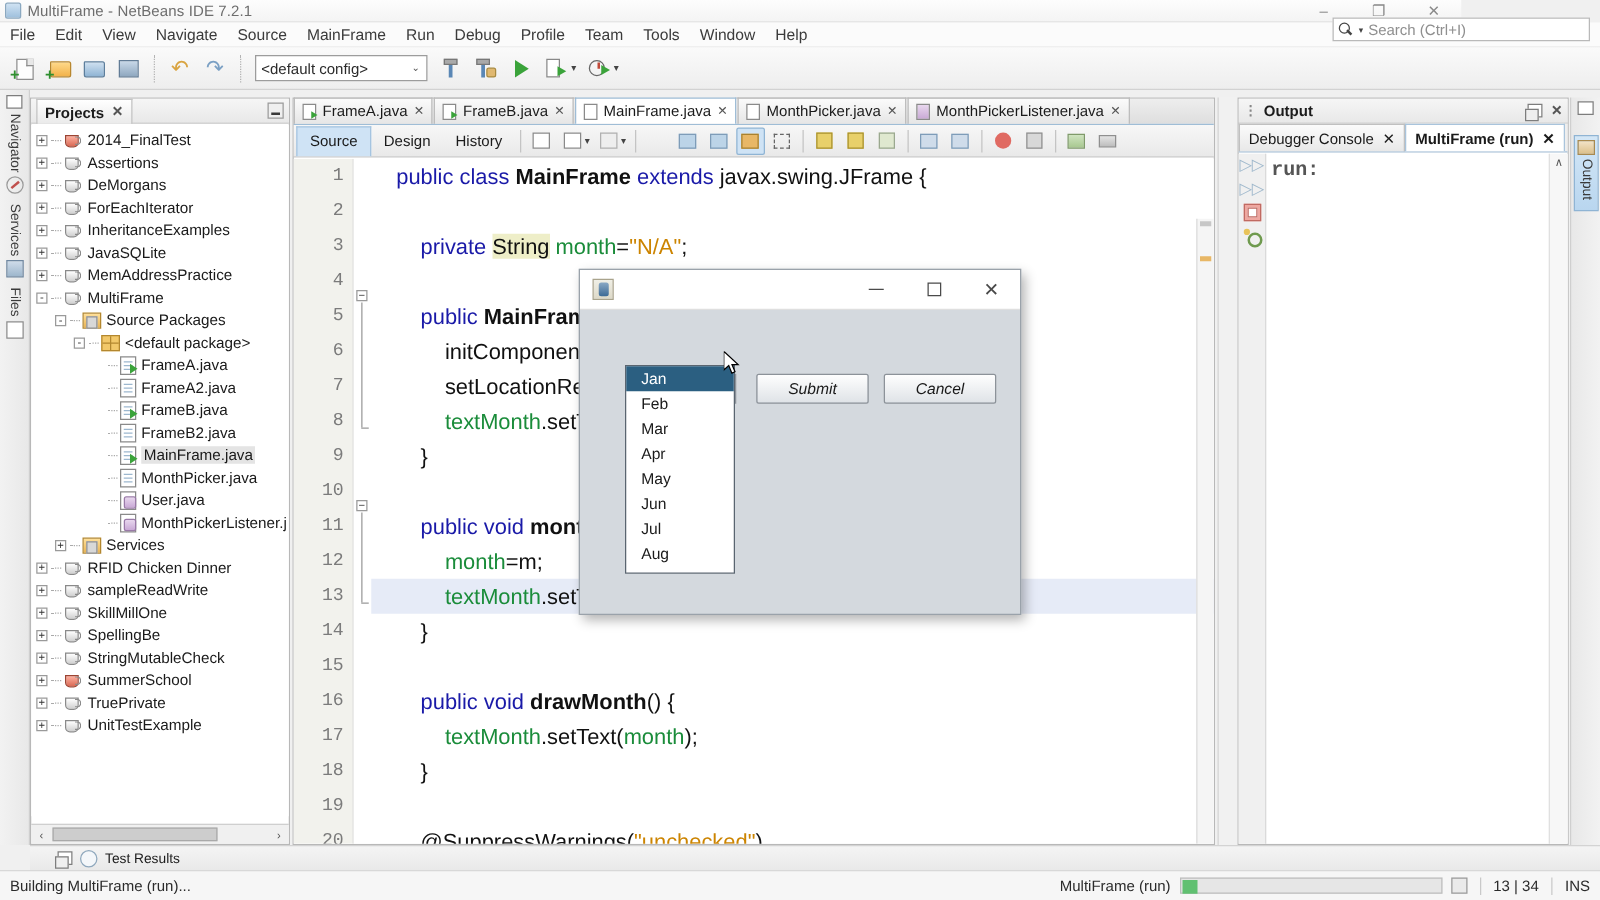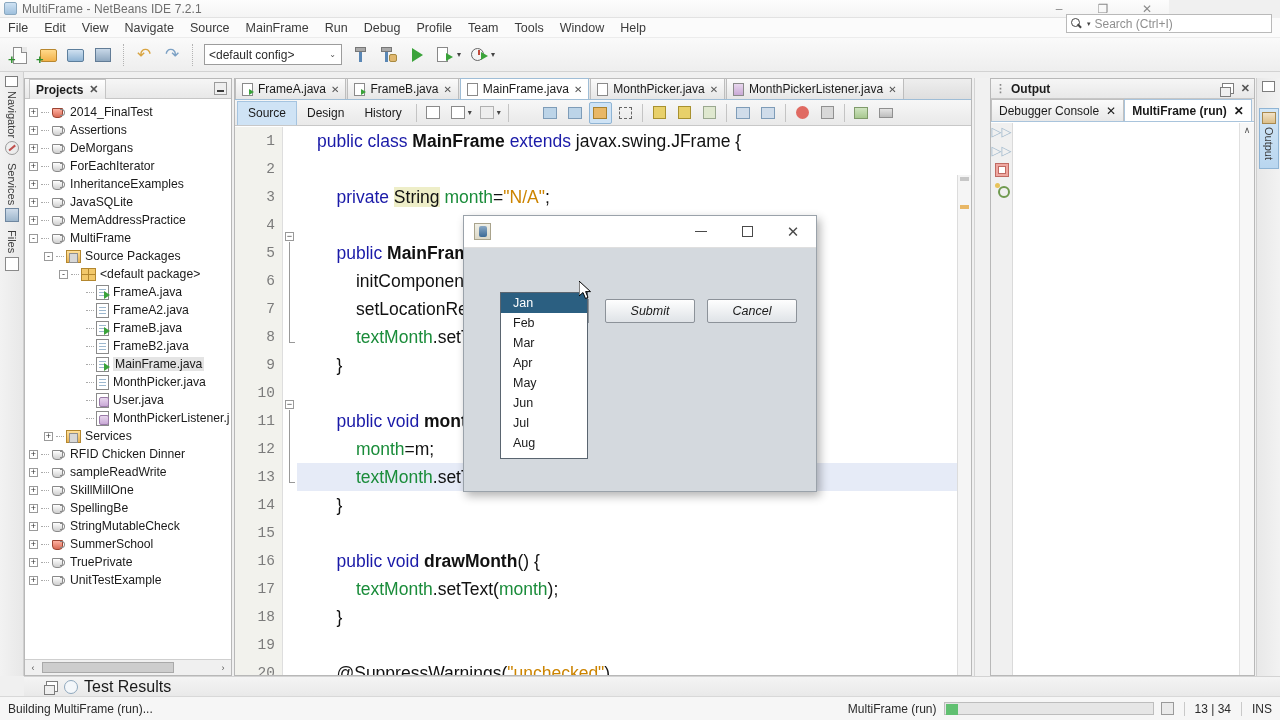--- a/index.html
+++ b/index.html
@@ -327,21 +327,21 @@
     margin: 16px 2px 0 2px; width: 20px; padding: 3px 0 8px 0;
     background: linear-gradient(#d3e7f7,#b9d6ef); border: 1px solid #8fb4d4;
     display: flex; flex-direction: column; align-items: center; gap: 3px;
   }
 
   
   .testresults {
     position: absolute; left: 24px; top: 676px; width: 1256px; height: 20px;
     background: linear-gradient(#f4f4f4,#e9e9e9); border-top: 1px solid #d3d3d3;
     display: flex; align-items: center; gap: 6px; padding-left: 22px;
-    font-size: 16px; color: #1a1a1a;
+    font-size: 11px; color: #1a1a1a;
   }
   .statusbar {
     position: absolute; left: 0; top: 696px; width: 1280px; height: 24px;
     background: #f6f6f6; border-top: 1px solid #d8d8d8;
     display: flex; align-items: center; font-size: 12px; color: #2b2b2b;
   }
   .statusbar .left { padding-left: 8px; }
   .statusbar .right { margin-left: auto; display: flex; align-items: center; gap: 0; padding-right: 8px; }
   .progress-track {
     width: 210px; height: 13px; background: #e6e6e6; border: 1px solid #bdbdbd; margin: 0 7px; position: relative;
@@ -915,20 +915,21 @@
         <span class="x">✕</span>
       </div>
     </div>
     <div class="out-body">
       <div class="out-gut">
         <span class="dbl-arw">▷▷</span>
         <span class="dbl-arw">▷▷</span>
         <span class="stop-ic"></span>
         <span class="gear-ic"></span>
       </div>
+      <div class="out-text">run:</div>
       <div class="out-sv">
         <div class="up">∧</div>
       </div>
     </div>
   </div>
 
   <div class="rightdock">
     <div style="display:flex;justify-content:center;padding-top:3px;">
       <span style="width:13px;height:11px;border:1px solid #7d7d7d;background:#fff;display:block;"></span>
     </div>

